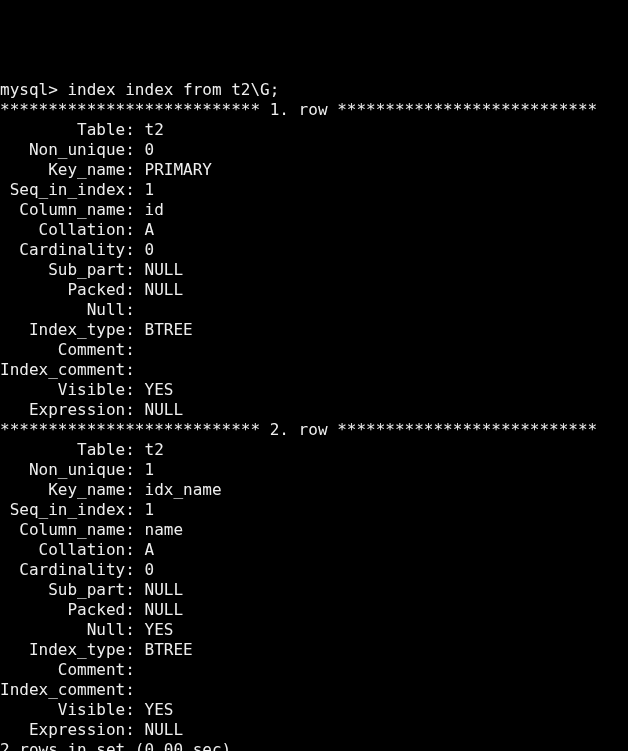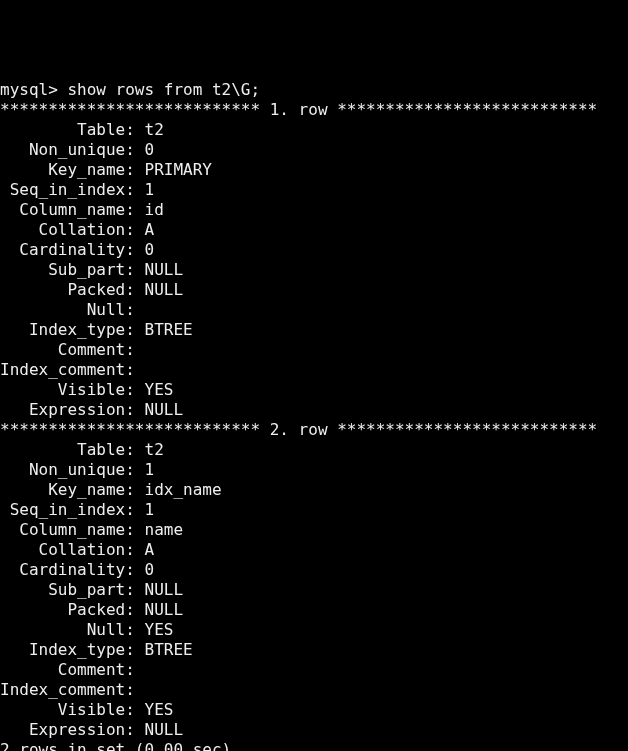--- a/index.html
+++ b/index.html
@@ -20,21 +20,21 @@
     width: 628px;
     height: 751px;
     padding: 0;
   }
   .line { white-space: pre; }
 </style>
 </head>
 <body>
 
 
-<div class="screen"><span class="line"><span>mysql&gt; </span><span>show rows from t2\G;</span></span>
+<div class="screen"><span class="line"><span>mysql&gt; </span><span>index index from t2\G;</span></span>
 <span id="rows-area">*************************** 1. row ***************************
         Table: t2
    Non_unique: 0
      Key_name: PRIMARY
  Seq_in_index: 1
   Column_name: id
     Collation: A
   Cardinality: 0
      Sub_part: NULL
        Packed: NULL

